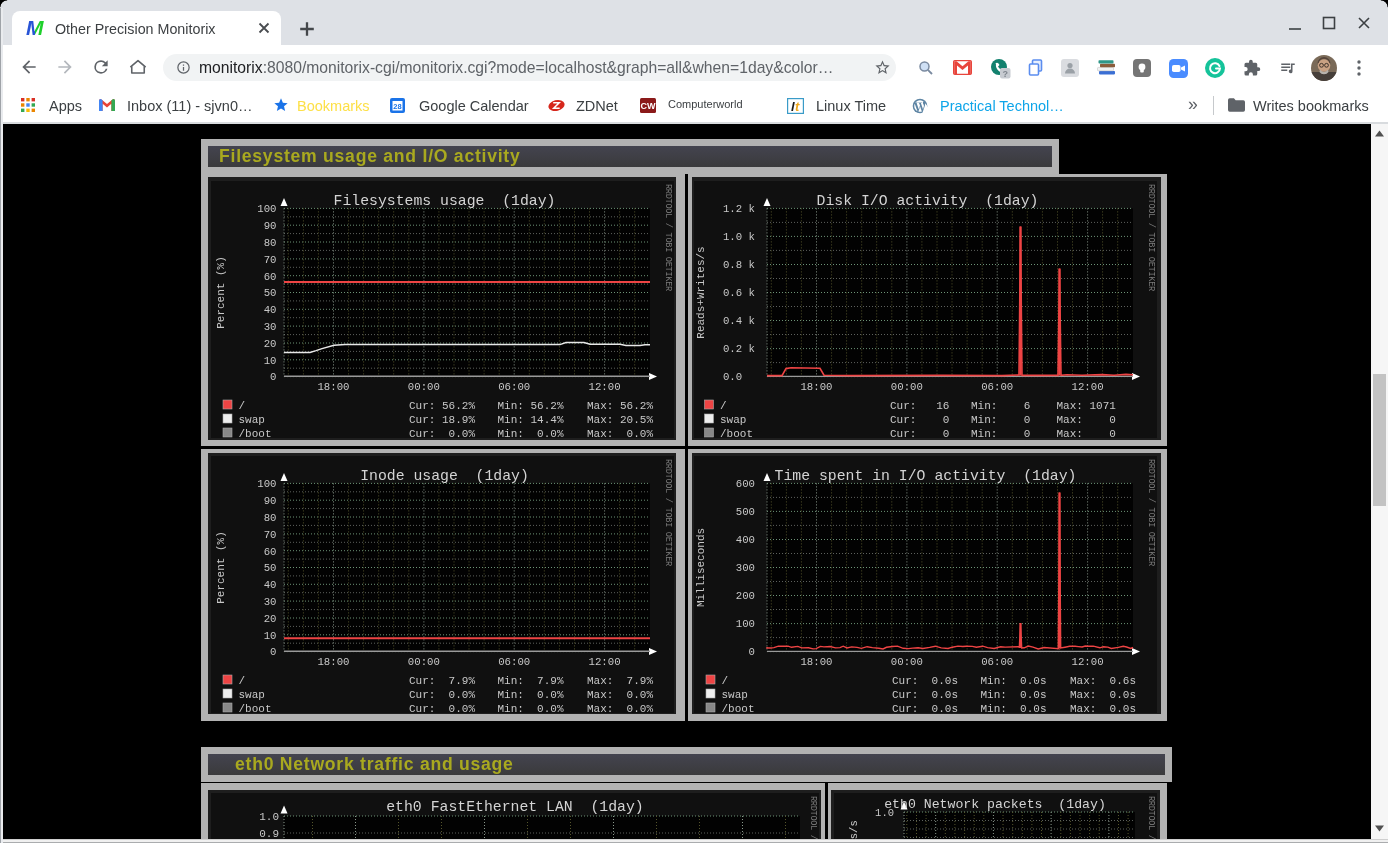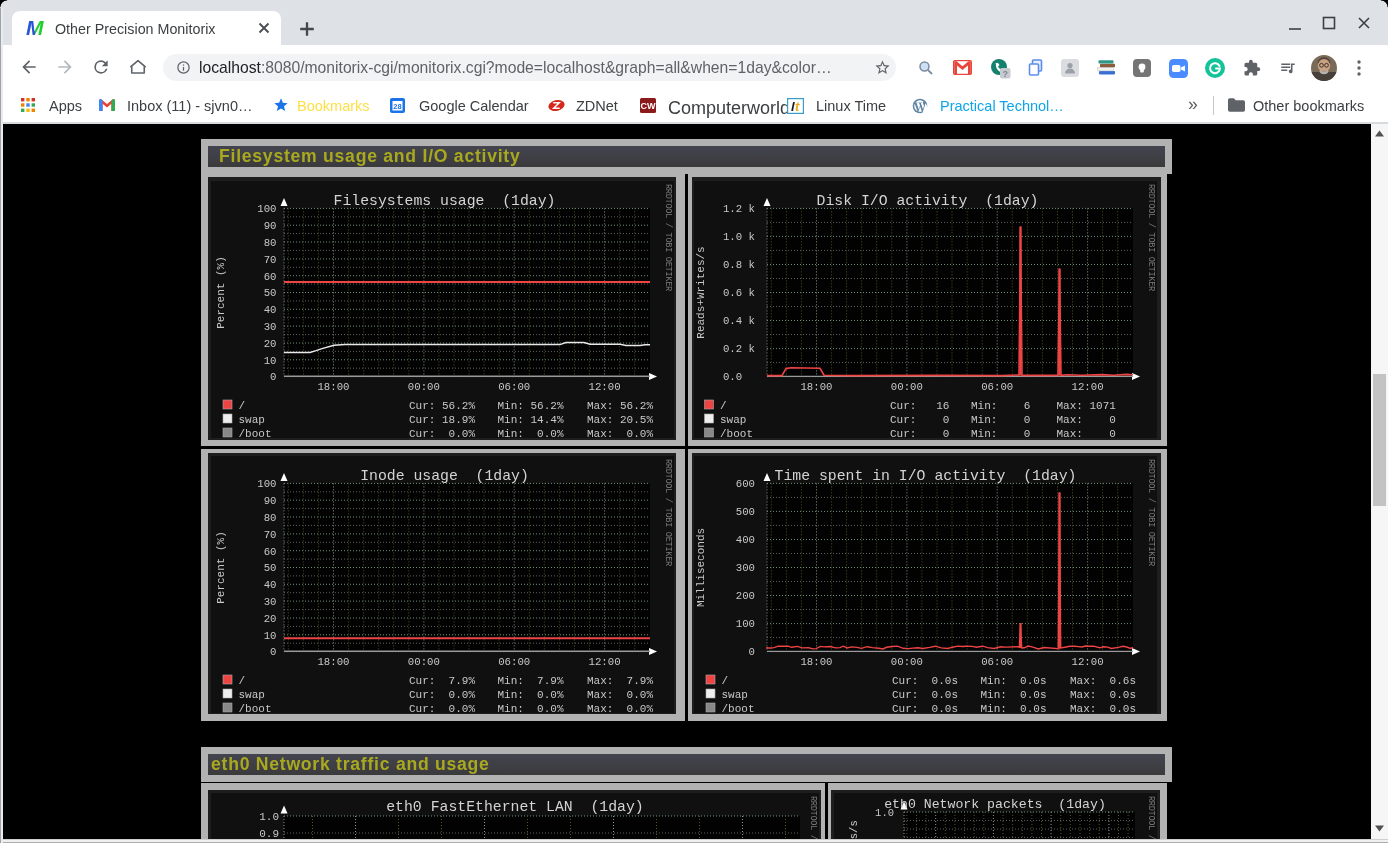--- a/index.html
+++ b/index.html
@@ -48,21 +48,21 @@
     <path d="M17.65 6.35A7.96 7.96 0 0 0 12 4a8 8 0 1 0 7.73 10h-2.08A6 6 0 1 1 12 6c1.66 0 3.14.69 4.22 1.78L13 11h7V4l-2.35 2.35z" fill="#5f6368"></path>
   </svg>
 <svg class="abs" style="left:128px;top:57px" width="20" height="20" viewBox="0 0 24 24">
     <path d="M4.5 19.2 V10.7 L12 4.4 L19.5 10.7 V19.2 Z M12 4.4 L21.2 12.1 M12 4.4 L2.8 12.1" fill="none" stroke="#5f6368" stroke-width="1.9" stroke-linejoin="round"></path>
   </svg>
 
 <div class="abs" style="left:163px;top:54px;width:733px;height:27px;background:#f1f3f4;border-radius:13.5px"></div>
 <svg class="abs" style="left:176px;top:60px" width="15" height="15" viewBox="0 0 24 24">
     <path d="M12 2a10 10 0 1 0 0 20 10 10 0 0 0 0-20zm0 18a8 8 0 1 1 0-16 8 8 0 0 1 0 16zm-1-13h2v2h-2zm0 4h2v6h-2z" fill="#5f6368"></path>
   </svg>
-<div class="abs" style="left:199px;top:59px;font-size:15.7px;color:#5f6368;white-space:nowrap"><span style="color:#202124">localhost</span>:8080/monitorix-cgi/monitorix.cgi?mode=localhost&amp;graph=all&amp;when=1day&amp;color…</div>
+<div class="abs" style="left:199px;top:59px;font-size:15.7px;color:#5f6368;white-space:nowrap"><span style="color:#202124">monitorix</span>:8080/monitorix-cgi/monitorix.cgi?mode=localhost&amp;graph=all&amp;when=1day&amp;color…</div>
 <svg class="abs" style="left:874px;top:59px" width="17" height="17" viewBox="0 0 24 24">
     <path d="M22 9.24l-7.19-.62L12 2 9.19 8.63 2 9.24l5.46 4.73L5.82 21 12 17.27 18.18 21l-1.63-7.03L22 9.24zM12 15.4l-3.76 2.27 1-4.28-3.32-2.88 4.38-.38L12 6.1l1.71 4.04 4.38.38-3.32 2.88 1 4.28L12 15.4z" fill="#5f6368"></path>
   </svg>
 
 <svg class="abs" style="left:917px;top:59px" width="18" height="18" viewBox="0 0 24 24">
     <circle cx="10" cy="10" r="6" fill="#cfe0f5" stroke="#7a8aa0" stroke-width="2"></circle>
     <path d="M14.5 14.5 L20 20" stroke="#7a8aa0" stroke-width="2.5"></path>
   </svg>
 <svg class="abs" style="left:953px;top:60px" width="19" height="15" viewBox="0 0 19 15">
     <rect x="0.6" y="0.6" width="17.8" height="13.8" rx="1.2" fill="#fff" stroke="#e8453c" stroke-width="1.2"></rect>
@@ -164,56 +164,56 @@
 <div class="abs" style="left:419px;top:98px;font-size:14.5px;color:#3c4043;white-space:nowrap">Google Calendar</div>
 <svg class="abs" style="left:548px;top:99px" width="17" height="13" viewBox="0 0 17 13">
     <ellipse cx="8.5" cy="6.5" rx="8.2" ry="5.4" fill="#d6271c" transform="rotate(-14 8.5 6.5)"></ellipse>
     <path d="M5.2 3.8 h6 l-5.5 5.4 h6" stroke="#fff" stroke-width="1.5" fill="none"></path>
   </svg>
 <div class="abs" style="left:576px;top:98px;font-size:14.5px;color:#3c4043;white-space:nowrap">ZDNet</div>
 <svg class="abs" style="left:640px;top:98px" width="16" height="15" viewBox="0 0 16 15">
     <rect width="16" height="15" rx="1.5" fill="#8b1a1a"></rect>
     <text x="8" y="11" font-size="9" font-weight="bold" fill="#fff" text-anchor="middle" font-family="Liberation Sans">CW</text>
   </svg>
-<div class="abs" style="left:668px;top:98px;font-size:18px;color:#3c4043;white-space:nowrap">Computerworld</div>
+<div class="abs" style="left:668px;top:98px;font-size:11px;color:#3c4043;white-space:nowrap">Computerworld</div>
 <svg class="abs" style="left:787px;top:98px" width="17" height="16" viewBox="0 0 17 16">
     <rect x="0.6" y="0.6" width="15.8" height="14.8" fill="#fff" stroke="#3a9bc8" stroke-width="1.2"></rect>
     <text x="4" y="12.5" font-size="13" font-weight="bold" font-style="italic" fill="#1a1a1a" font-family="Liberation Sans">l</text>
     <text x="8" y="12.5" font-size="13" font-weight="bold" font-style="italic" fill="#f0a81c" font-family="Liberation Sans">t</text>
   </svg>
 <div class="abs" style="left:816px;top:98px;font-size:14.5px;color:#3c4043;white-space:nowrap">Linux Time</div>
 <svg class="abs" style="left:912px;top:98px" width="16" height="16" viewBox="0 0 24 24">
     <circle cx="12" cy="12" r="11" fill="#5e85a4"></circle>
     <path d="M3.4 12a8.6 8.6 0 0 0 4.8 7.7L4.1 8.6A8.5 8.5 0 0 0 3.4 12zm14.4-.4c0-1.1-.4-1.8-.7-2.4-.4-.7-.8-1.3-.8-2 0-.8.6-1.5 1.4-1.5h.1A8.6 8.6 0 0 0 12 3.4c-2.9 0-5.4 1.4-7 3.6h.6c.9 0 2.3-.1 2.3-.1.5 0 .5.7.1.7 0 0-.5.1-1 .1l3.1 9.2 1.9-5.6-1.3-3.6c-.5 0-.9-.1-.9-.1-.5 0-.4-.7 0-.7 0 0 1.4.1 2.2.1.9 0 2.3-.1 2.3-.1.5 0 .5.7.1.7 0 0-.5.1-1 .1l3.1 9.1.9-2.8c.4-1.2.6-2.1.6-2.8zm-5.6 1.2l-2.6 7.5a8.6 8.6 0 0 0 5.3-.1l-.1-.1zm7.4-4.9l.1 1.2c0 1.2-.2 2.5-.9 4.2l-3.5 10a8.6 8.6 0 0 0 4.3-15.4z" fill="#fff"></path>
   </svg>
 <div class="abs" style="left:940px;top:98px;font-size:14.5px;color:#0ea5e9;white-space:nowrap">Practical Technol…</div>
 <div class="abs" style="left:1188px;top:94px;font-size:17.5px;color:#5f6368">»</div>
 <div class="abs" style="left:1213px;top:96px;width:1px;height:19px;background:#c6c9cc"></div>
 <svg class="abs" style="left:1228px;top:98px" width="17" height="14" viewBox="0 0 20 16">
     <path d="M0 2 a2 2 0 0 1 2-2 h5 l2 2.5 H18 a2 2 0 0 1 2 2 V14 a2 2 0 0 1-2 2 H2 a2 2 0 0 1-2-2z" fill="#5f6368"></path>
   </svg>
-<div class="abs" style="left:1253px;top:98px;font-size:14.5px;color:#3c4043;white-space:nowrap">Other bookmarks</div>
+<div class="abs" style="left:1253px;top:98px;font-size:14.5px;color:#3c4043;white-space:nowrap">Writes bookmarks</div>
 <div class="abs" style="left:0;top:121.5px;width:1388px;height:2px;background:#d8dbde"></div>
 
 <div class="abs" style="left:0;top:123.5px;width:1388px;height:715px;background:#000"></div>
 
-<div class="abs" style="left:201px;top:139px;width:971px;height:35px;background:#b2b2b2;padding:7px">
+<div class="abs" style="left:201px;top:139px;width:858px;height:35px;background:#b2b2b2;padding:7px">
   <div style="width:100%;height:21px;background:linear-gradient(#44444f,#3a3a3c);color:#a9a91f;font-weight:bold;font-size:17.6px;letter-spacing:0.75px;line-height:20px;padding-left:11px">Filesystem usage and I/O activity</div>
 </div>
 
 <div class="abs" style="left:201px;top:174px;width:966px;height:546.5px;background:#b2b2b2"></div>
 <div class="abs" style="left:685.3px;top:174px;width:2.6px;height:546.5px;background:#000"></div>
 <div class="abs" style="left:201px;top:446px;width:966px;height:2.5px;background:#000"></div>
 <div class="abs" style="left:207.8px;top:177px;width:468.6px;height:263.4px;background:#1e1e1e"></div>
 <div class="abs" style="left:692px;top:177px;width:469px;height:263.4px;background:#1e1e1e"></div>
 <div class="abs" style="left:207.8px;top:452.5px;width:468.6px;height:261px;background:#1e1e1e"></div>
 <div class="abs" style="left:692px;top:452.5px;width:469px;height:261px;background:#1e1e1e"></div>
 
 <div class="abs" style="left:201px;top:747px;width:971px;height:35px;background:#b2b2b2;padding:7px">
-  <div style="width:100%;height:21px;background:linear-gradient(#44444f,#3a3a3c);color:#a9a91f;font-weight:bold;font-size:17.6px;letter-spacing:0.75px;line-height:20px;padding-left:3px">eth0 Network traffic and usage</div>
+  <div style="width:100%;height:21px;background:linear-gradient(#44444f,#3a3a3c);color:#a9a91f;font-weight:bold;font-size:17.6px;letter-spacing:0.75px;line-height:20px;padding-left:27px">eth0 Network traffic and usage</div>
 </div>
 
 <div class="abs" style="left:201px;top:783px;width:966px;height:60px;background:#b2b2b2"></div>
 <div class="abs" style="left:825.3px;top:783px;width:2.6px;height:60px;background:#000"></div>
 <div class="abs" style="left:207.8px;top:789.6px;width:613.6px;height:53.4px;background:#1e1e1e"></div>
 <div class="abs" style="left:831px;top:789.6px;width:328.8px;height:53.4px;background:#1e1e1e"></div>
 
 <div style="position:absolute;left:211px;top:181px">
     <svg width="463" height="257" viewBox="0 0 463 257" style="display:block">
       <rect width="463" height="257" fill="#101010"></rect>

